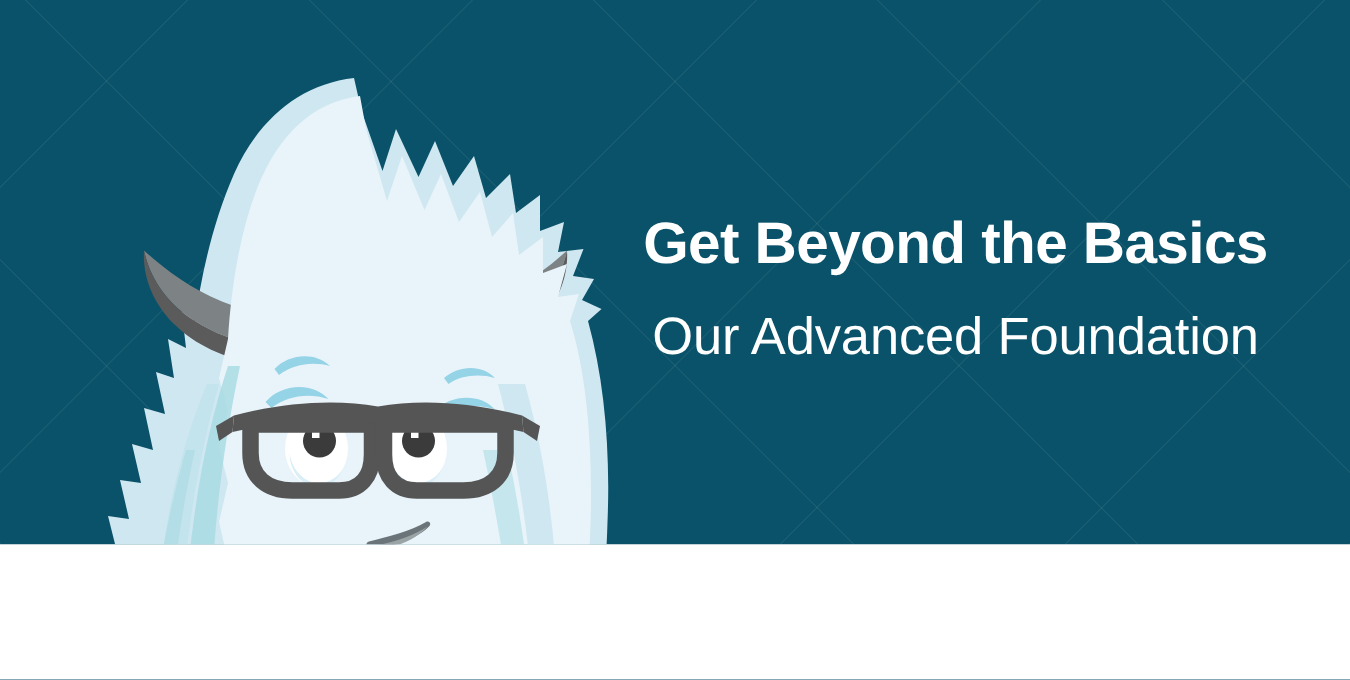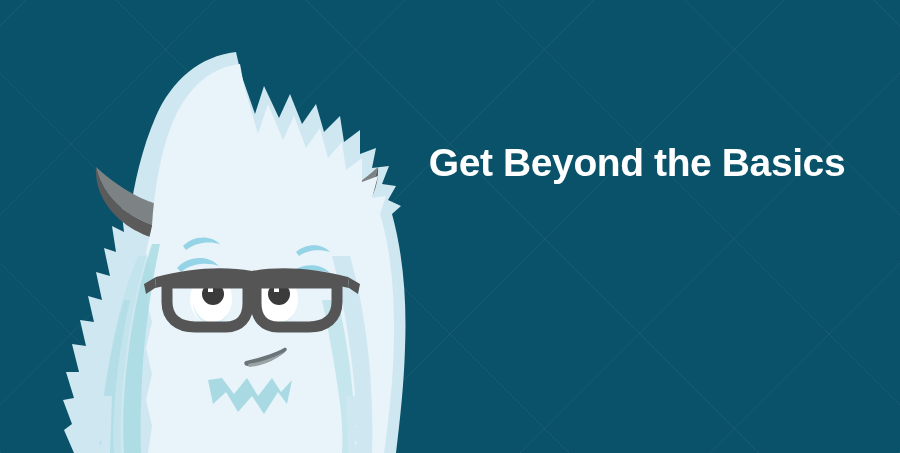--- a/index.html
+++ b/index.html
@@ -8,21 +8,21 @@
     padding: 0;
     background: #ffffff;
   }
   body {
     font-family: "Liberation Sans", sans-serif;
   }
 
   .banner {
     position: relative;
     width: 900px;
-    height: 453px;
+    height: 363px;
     overflow: hidden;
     background-color: #0a5269;
   }
 
   
   .bg-pattern {
     position: absolute;
     inset: 0;
     pointer-events: none;
     background-image:
@@ -324,16 +324,17 @@
         <path fill="#cfe7f1" d="
           M 100 396 L 90 404 L 100 410 L 90 420 L 101 426 L 92 436 L 102 442 L 96 453 L 110 453 L 112 396 Z"></path>
       </g>
 
     </svg>
   </div>
 
   <div class="text-block">
     <h1 class="headline">Get Beyond the Basics</h1>
     <p class="subhead">
+      <span class="line">Our Advanced Foundation</span>
     </p>
   </div>
 
 </div>
 
 </body></html>

